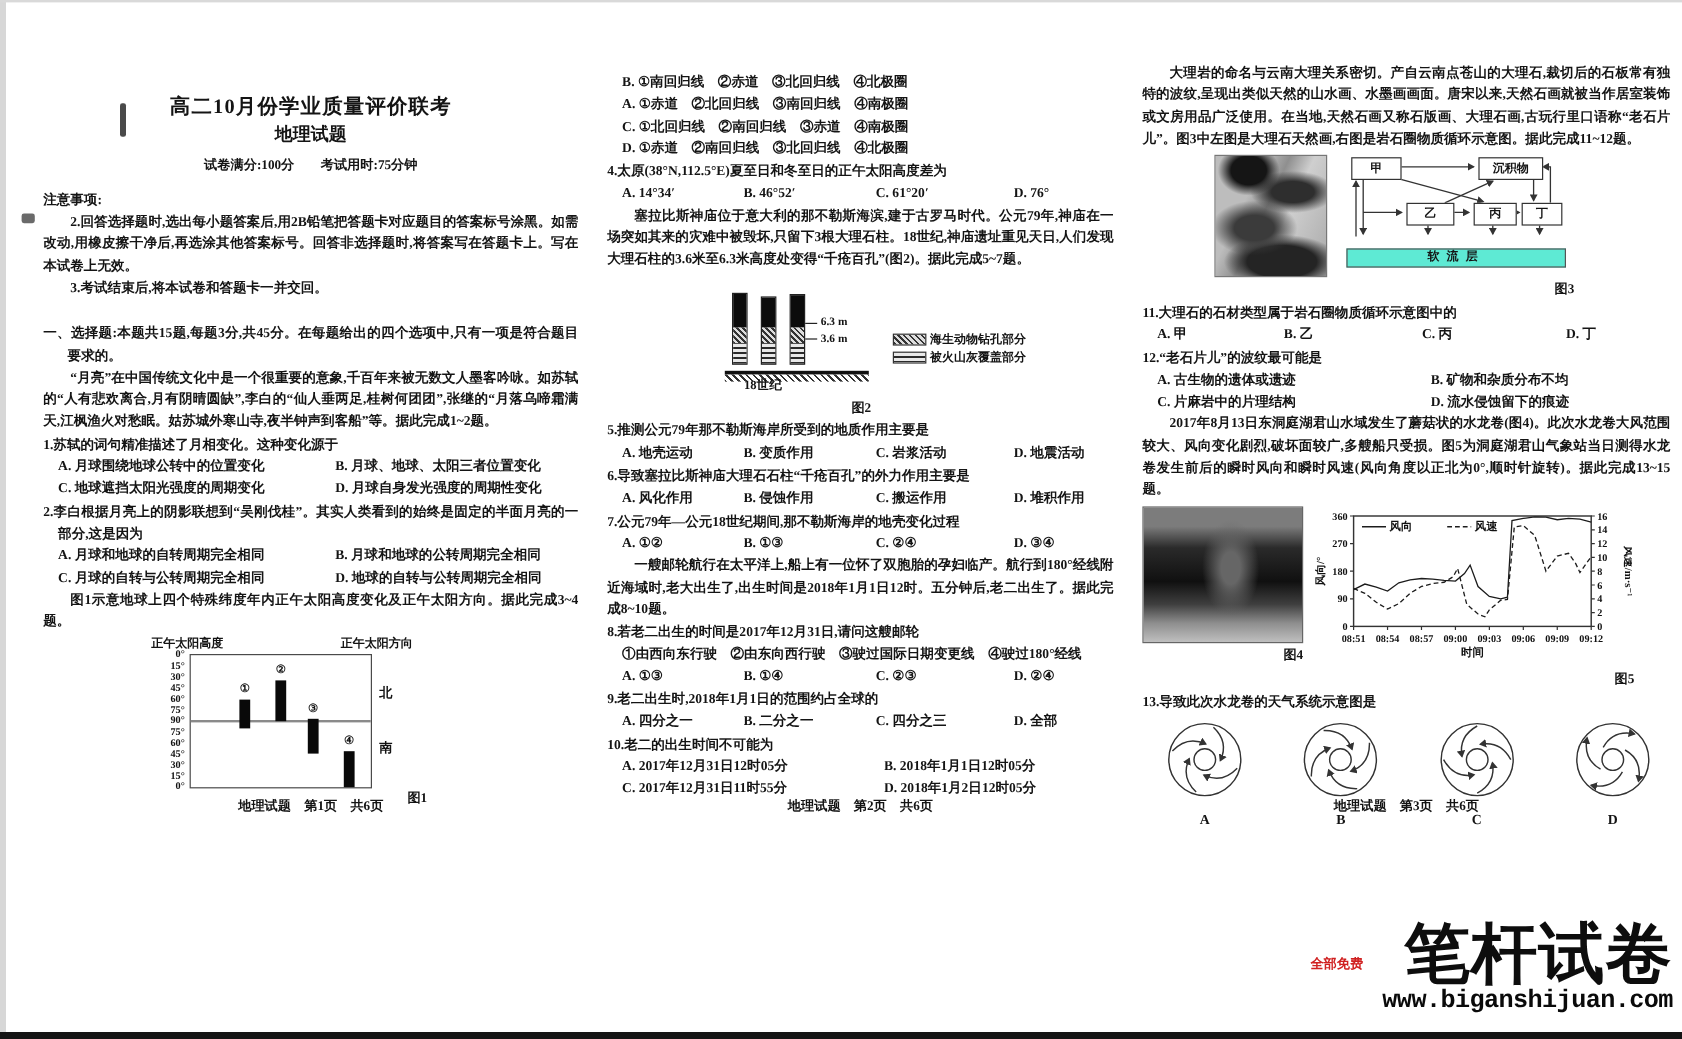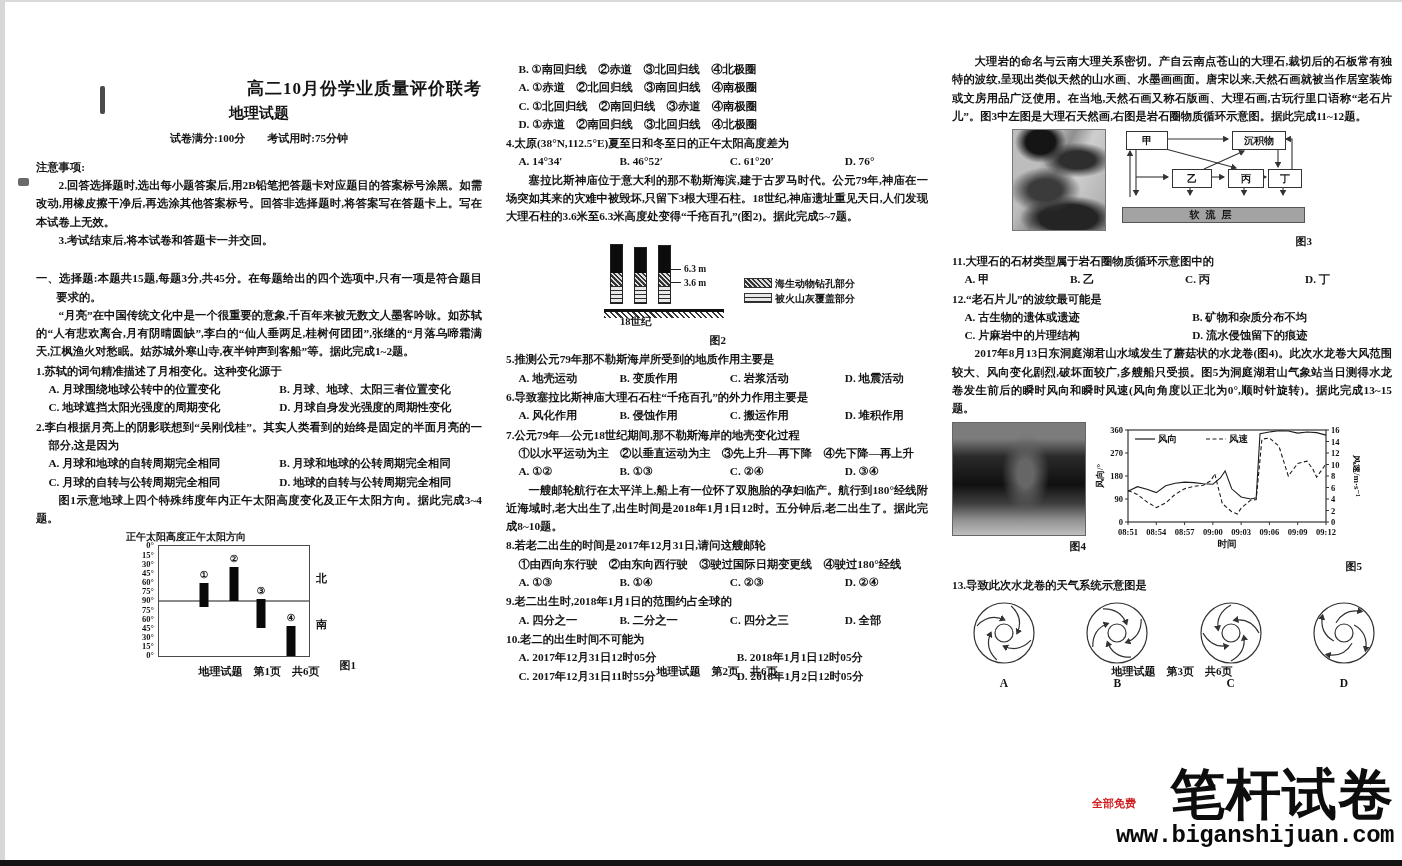--- a/index.html
+++ b/index.html
@@ -14,21 +14,21 @@
   .edge-top{position:absolute;left:0;top:0;width:1402px;height:2px;background:#d9d9d9;}
   .edge-bottom{position:absolute;left:0;bottom:0;width:1402px;height:6px;background:#141414;}
   .smudge1{position:absolute;left:100px;top:86px;width:5px;height:28px;background:#4a4a4a;border-radius:2px;}
   .smudge2{position:absolute;left:18px;top:178px;width:11px;height:8px;background:#6a6a6a;border-radius:2px;}
 
   .col{position:absolute;font-size:11.3px;line-height:1.62;text-align:justify;}
   #col1{left:36px;top:76px;width:446px;}
   #col2{left:506px;top:60px;width:422px;}
   #col3{left:952px;top:52px;width:440px;}
 
-  .doc-title{text-align:right;font-size:17px;letter-spacing:1px;line-height:1.5;}
+  .doc-title{text-align:center;font-size:17px;letter-spacing:1px;line-height:1.5;}
   .doc-subtitle{text-align:center;font-size:15px;line-height:1.5;margin-bottom:6px;}
   .doc-meta{text-align:center;font-size:11px;margin-bottom:10px;}
   .notice-title{margin-top:2px;}
   .para{text-indent:2em;}
   .section{padding-left:1.8em;text-indent:-1.8em;margin-top:20px;}
   .stem{padding-left:1.1em;text-indent:-1.1em;margin-top:1px;}
   .subs{padding-left:1.1em;}
   .opts{display:grid;padding-left:1.1em;column-gap:4px;}
   .opts2{grid-template-columns:1.12fr 1fr;}
   .opts4{grid-template-columns:1.05fr 1.15fr 1.2fr 0.9fr;}
@@ -37,21 +37,21 @@
 
   .footer{position:absolute;top:664px;text-align:center;font-size:11px;}
   #footer1{left:36px;width:446px;}
   #footer2{left:506px;width:422px;}
   #footer3{left:952px;width:440px;}
 
   .fig-caption{text-align:right;font-size:11px;margin-top:2px;text-indent:0;}
 
   
   .fig1{width:230px;margin:4px auto 0 90px;font-weight:bold;}
-  .fig1-heads{display:flex;font-size:10px;line-height:1.2;margin-bottom:2px;width:218px;}
+  .fig1-heads{display:flex;justify-content:space-between;font-size:10px;line-height:1.2;margin-bottom:2px;width:218px;}
   .fig1-row{position:relative;height:110px;}
   .fig1-yaxis{position:absolute;left:0;top:0;width:30px;height:110px;}
   .fig1-yaxis span{position:absolute;right:2px;transform:translateY(-50%);font-size:8.5px;line-height:1;}
   .fig1-plot{position:absolute;left:32px;top:0;width:150px;height:110px;border:1.6px solid #4a4a4a;background:#fff;}
   .f1mid{position:absolute;left:0;top:50%;width:100%;height:2px;background:#8a8a8a;transform:translateY(-50%);}
   .f1bar{position:absolute;width:9px;background:#090909;transform:translateX(-50%);}
   .f1lab{position:absolute;transform:translateX(-50%);font-size:9.5px;line-height:1;}
   .fig1-north{position:absolute;left:190px;top:22%;font-size:11px;}
   .fig1-south{position:absolute;left:190px;top:64%;font-size:11px;}
 
@@ -78,21 +78,21 @@
   .fig3-row{display:flex;gap:14px;margin:4px 0 0 60px;align-items:flex-start;}
   .marble-photo{width:92px;height:100px;border:1px solid #777;
     background:
       radial-gradient(ellipse 40% 30% at 30% 12%, #151515 0 40%, transparent 70%),
       radial-gradient(ellipse 55% 25% at 70% 30%, #2e2e2e 0 35%, transparent 70%),
       radial-gradient(ellipse 60% 35% at 35% 60%, #3b3b3b 0 30%, transparent 65%),
       radial-gradient(ellipse 70% 30% at 60% 88%, #242424 0 45%, transparent 75%),
       linear-gradient(115deg,#bdbdbd 0 30%,#8f8f8f 45%,#cfcfcf 60%,#a9a9a9 100%);}
   .fig3-diagram{position:relative;width:186px;height:100px;font-size:10px;}
   .fig3-box{position:absolute;border:1px solid #333;display:flex;align-items:center;justify-content:center;background:#fff;line-height:1;}
-  .fig3-base{position:absolute;left:2px;top:78px;width:181px;height:14px;background:#a3a3a3;border:1px solid #555;
+  .fig3-base{position:absolute;left:2px;top:78px;width:181px;height:14px;background:#5eead4;border:1px solid #555;
     display:flex;align-items:center;justify-content:center;letter-spacing:6px;}
   .fig3-svg{position:absolute;left:0;top:0;}
 
   
   .fig45-row{display:flex;gap:8px;margin-top:4px;align-items:flex-start;}
   .spout-photo{width:132px;height:112px;border:1px solid #666;
     background:
       radial-gradient(ellipse 30% 60% at 55% 45%, #666 0 20%, transparent 60%),
       linear-gradient(#7c7c7c 0 14%, #2a2a2a 30%, #101010 55%, #3f3f3f 72%, #8e8e8e 86%, #bfbfbf 100%);}
   .fig5-wrap{width:268px;}
@@ -103,21 +103,21 @@
   
   .spirals{display:flex;justify-content:space-between;padding:4px 14px 0 18px;}
   .spiral-opt{text-align:center;}
   .spiral-label{font-size:11.5px;margin-top:2px;}
 
   
   .wm{position:absolute;right:8px;top:766px;width:308px;text-align:right;}
   .wm-brand{font-size:55px;line-height:1.05;letter-spacing:1px;color:#0d0d0d;font-weight:900;
     font-family:"Liberation Serif","DejaVu Serif",serif;}
   .wm-free{position:absolute;left:6px;top:30px;color:#d02020;font-size:11px;font-family:"Liberation Sans",sans-serif;}
-  .wm-url{font-size:24px;letter-spacing:-0.5px;font-family:"Liberation Mono","DejaVu Sans Mono",monospace;color:#0a0a0a;line-height:1.0;}
+  .wm-url{font-size:21px;letter-spacing:-0.5px;font-family:"Liberation Mono","DejaVu Sans Mono",monospace;color:#0a0a0a;line-height:1.0;}
 </style>
 </head>
 <body>
 
 <div class="edge-left"></div>
 <div class="edge-top"></div>
 <div class="smudge1"></div>
 <div class="smudge2"></div>
 
 <div class="col" id="col1">
@@ -247,21 +247,20 @@
       <span>D. 地震活动</span>
     </div>
   <div class="stem">6.导致塞拉比斯神庙大理石石柱“千疮百孔”的外力作用主要是</div>
   <div class="opts opts4">
       <span>A. 风化作用</span>
       <span>B. 侵蚀作用</span>
       <span>C. 搬运作用</span>
       <span>D. 堆积作用</span>
     </div>
   <div class="stem">7.公元79年—公元18世纪期间,那不勒斯海岸的地壳变化过程</div>
-  <div class="subs">①以水平运动为主　②以垂直运动为主　③先上升—再下降　④先下降—再上升</div>
   <div class="opts opts4">
       <span>A. ①②</span>
       <span>B. ①③</span>
       <span>C. ②④</span>
       <span>D. ③④</span>
     </div>
   <div class="para">一艘邮轮航行在太平洋上,船上有一位怀了双胞胎的孕妇临产。航行到180°经线附近海域时,老大出生了,出生时间是2018年1月1日12时。五分钟后,老二出生了。据此完成8~10题。</div>
   <div class="stem">8.若老二出生的时间是2017年12月31日,请问这艘邮轮</div>
   <div class="subs">①由西向东行驶　②由东向西行驶　③驶过国际日期变更线　④驶过180°经线</div>
   <div class="opts opts4">

